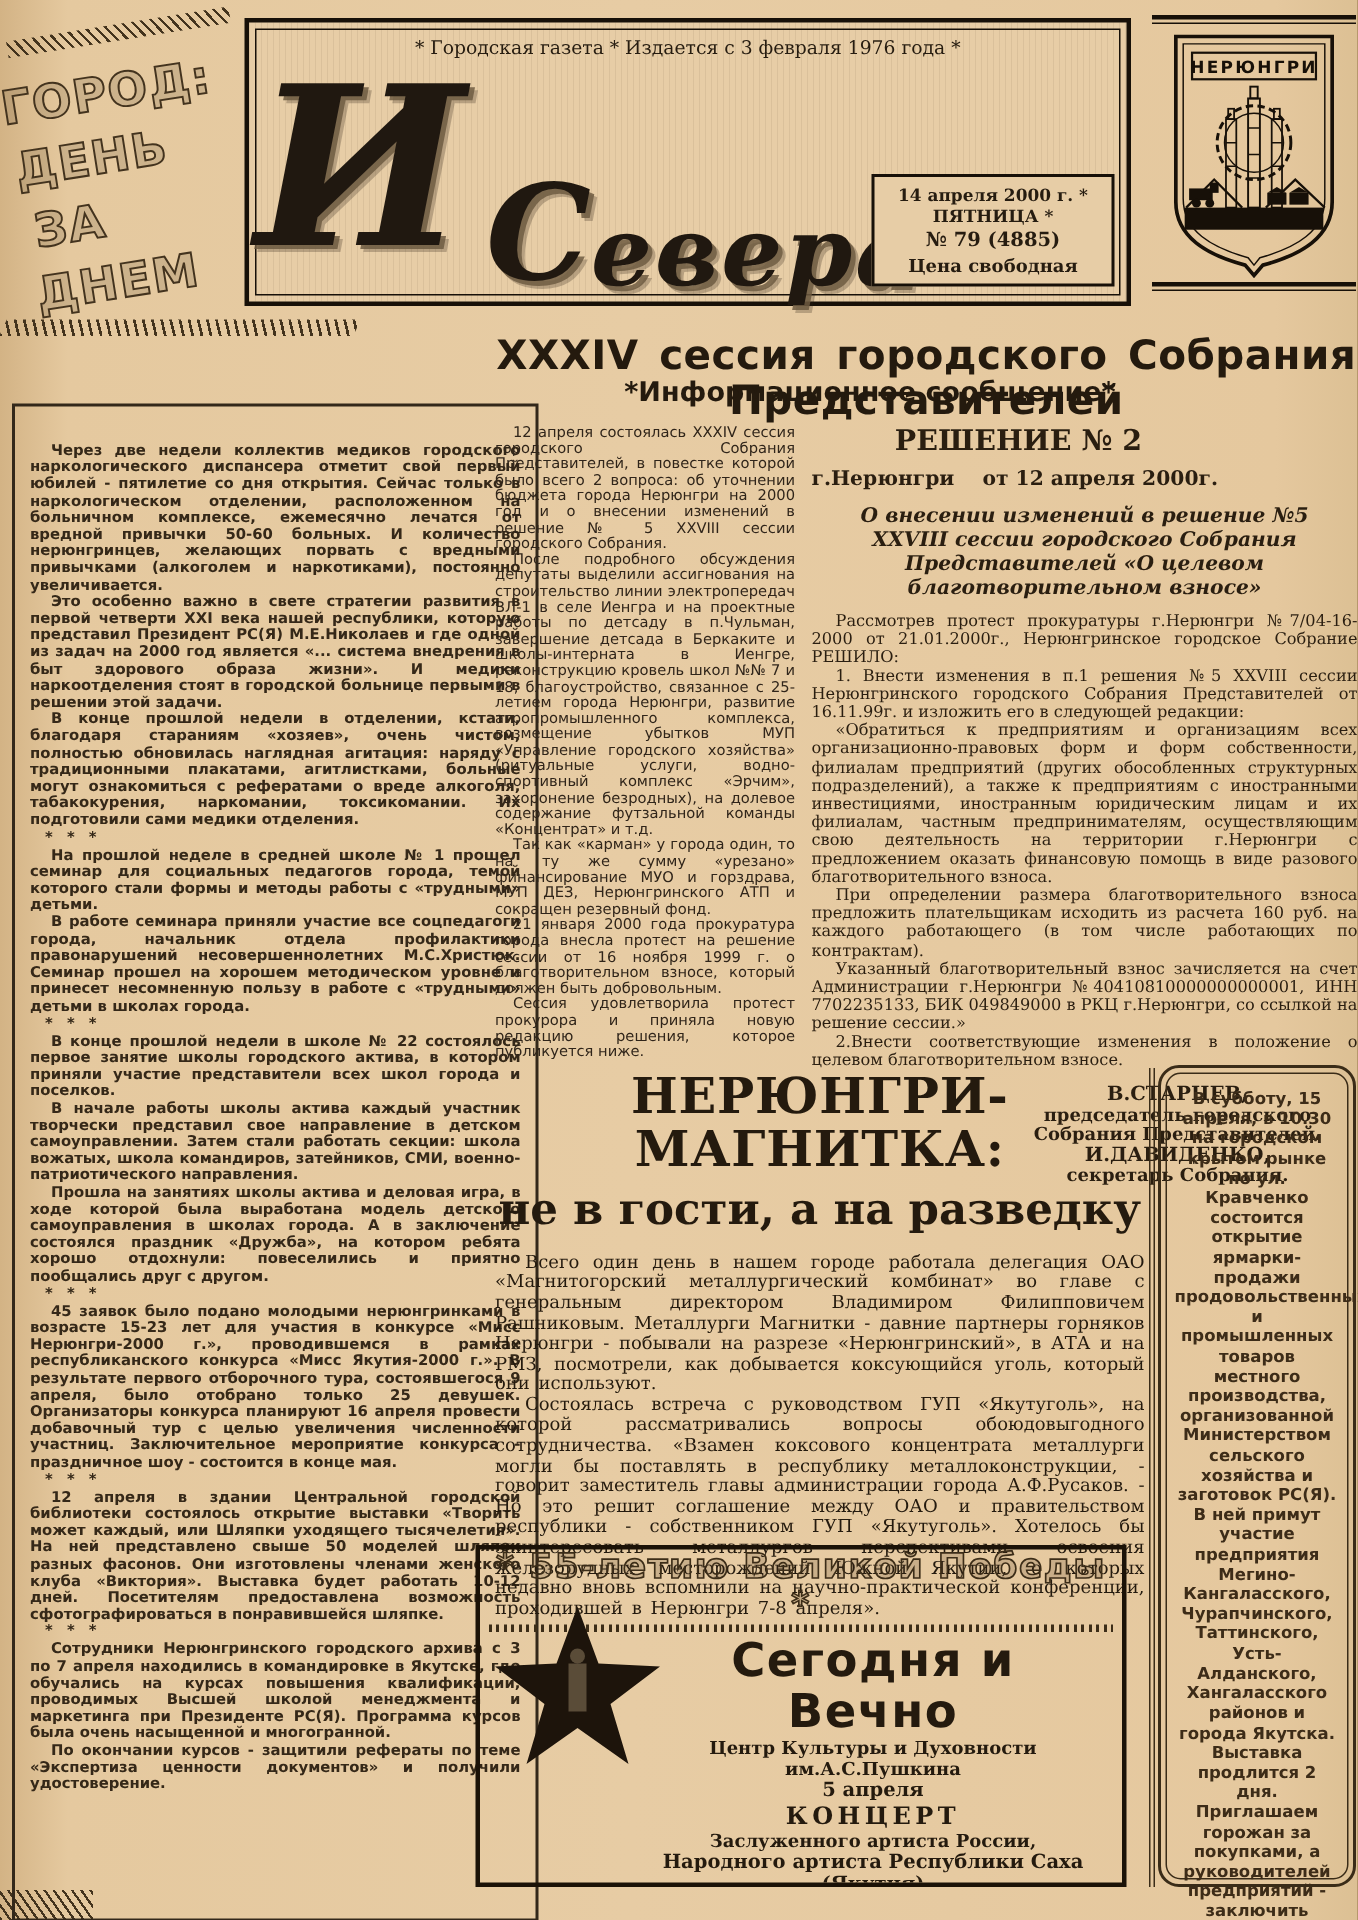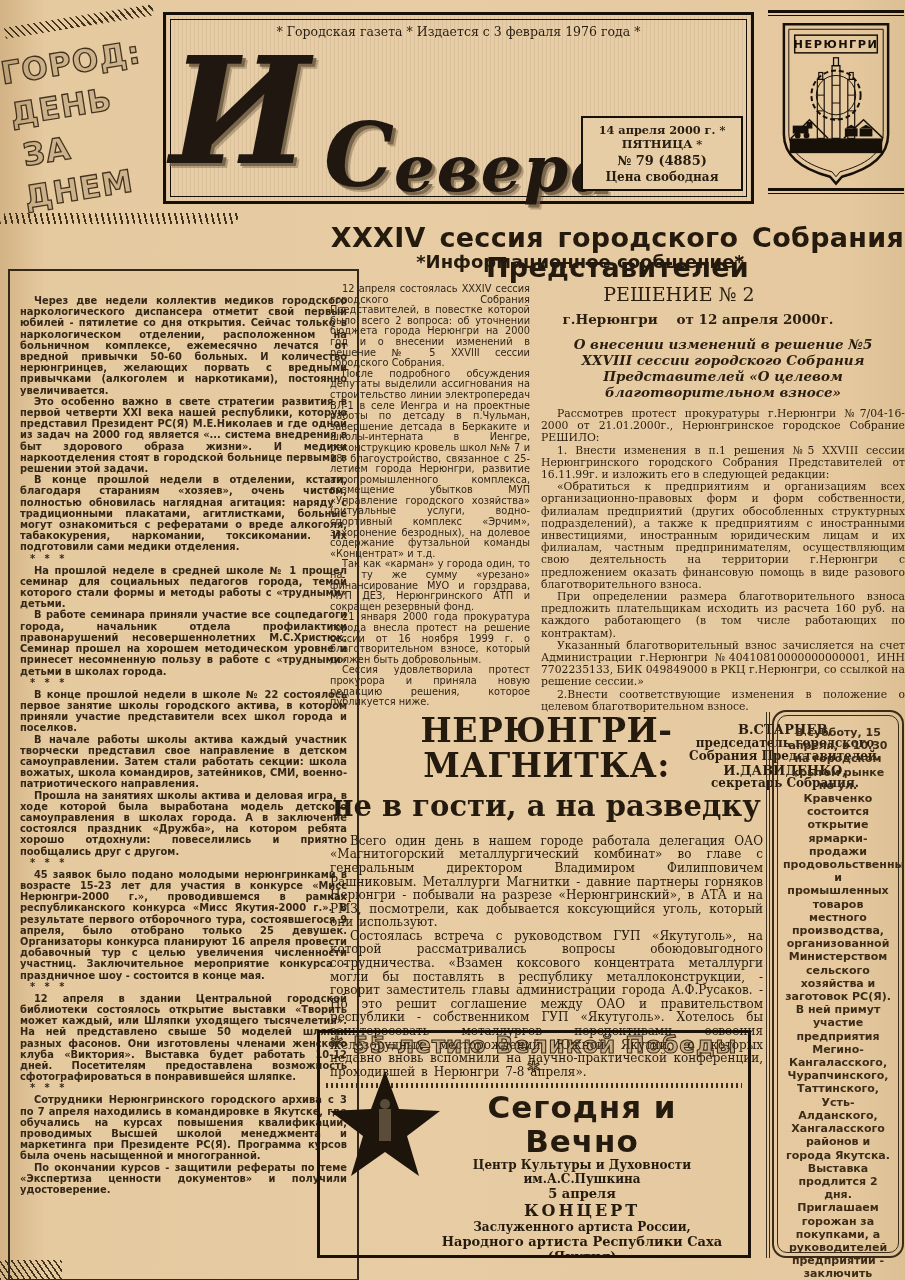--- a/index.html
+++ b/index.html
@@ -64,22 +64,22 @@
   .session-headline { position: absolute; left: 330px; top: 223px; width: 575px; text-align: center;
     font-weight: bold; font-size: 27px; line-height: 1.1; letter-spacing: 0.3px; word-spacing: 4px; color: #241a0e; }
   .session-subhead { position: absolute; left: 330px; top: 251px; width: 500px; text-align: center;
     font-weight: bold; font-size: 18px; color: #241a0e; }
   .sess-left { position: absolute; left: 330px; top: 284px; width: 200px; }
   .sess-left p { font-size: 9.8px; line-height: 10.6px; text-align: justify; text-indent: 12px; color: #30251a; }
 
   
   .resolution { position: absolute; left: 541px; top: 283px; width: 364px;
     font-family: "DejaVu Serif", "Liberation Serif", serif; color: #2a1e10; }
-  .res-heading { text-align: center; font-weight: normal; font-size: 19px; padding-right: 88px; }
-  .res-place { text-align: center; font-weight: bold; font-size: 13.5px; margin-top: 6px; padding-right: 50px; }
+  .res-heading { text-align: center; font-weight: bold; font-size: 19px; padding-right: 88px; }
+  .res-place { text-align: left; font-weight: bold; font-size: 13.5px; margin-top: 6px; padding-right: 50px; }
   .res-title { text-align: center; font-weight: bold; font-style: italic; font-size: 13.5px; line-height: 16px; margin: 9px 10px 8px; }
   .res-body p { font-size: 10.8px; line-height: 12.2px; text-align: justify; text-indent: 16px; }
   .signatures { margin-top: 10px; margin-left: auto; width: 240px; text-align: center; line-height: 13.5px; }
   .sig-name { font-weight: bold; font-size: 13px; }
   .sig-role { font-size: 12px; font-weight: bold; }
 
   
   .magnitka { position: absolute; left: 330px; top: 714px; width: 433px;
     font-family: "DejaVu Serif", "Liberation Serif", serif; color: #241a0e; }
   .mag-h1 { text-align: center; font-weight: bold; font-size: 33px; line-height: 1.05; letter-spacing: 0.5px; }

